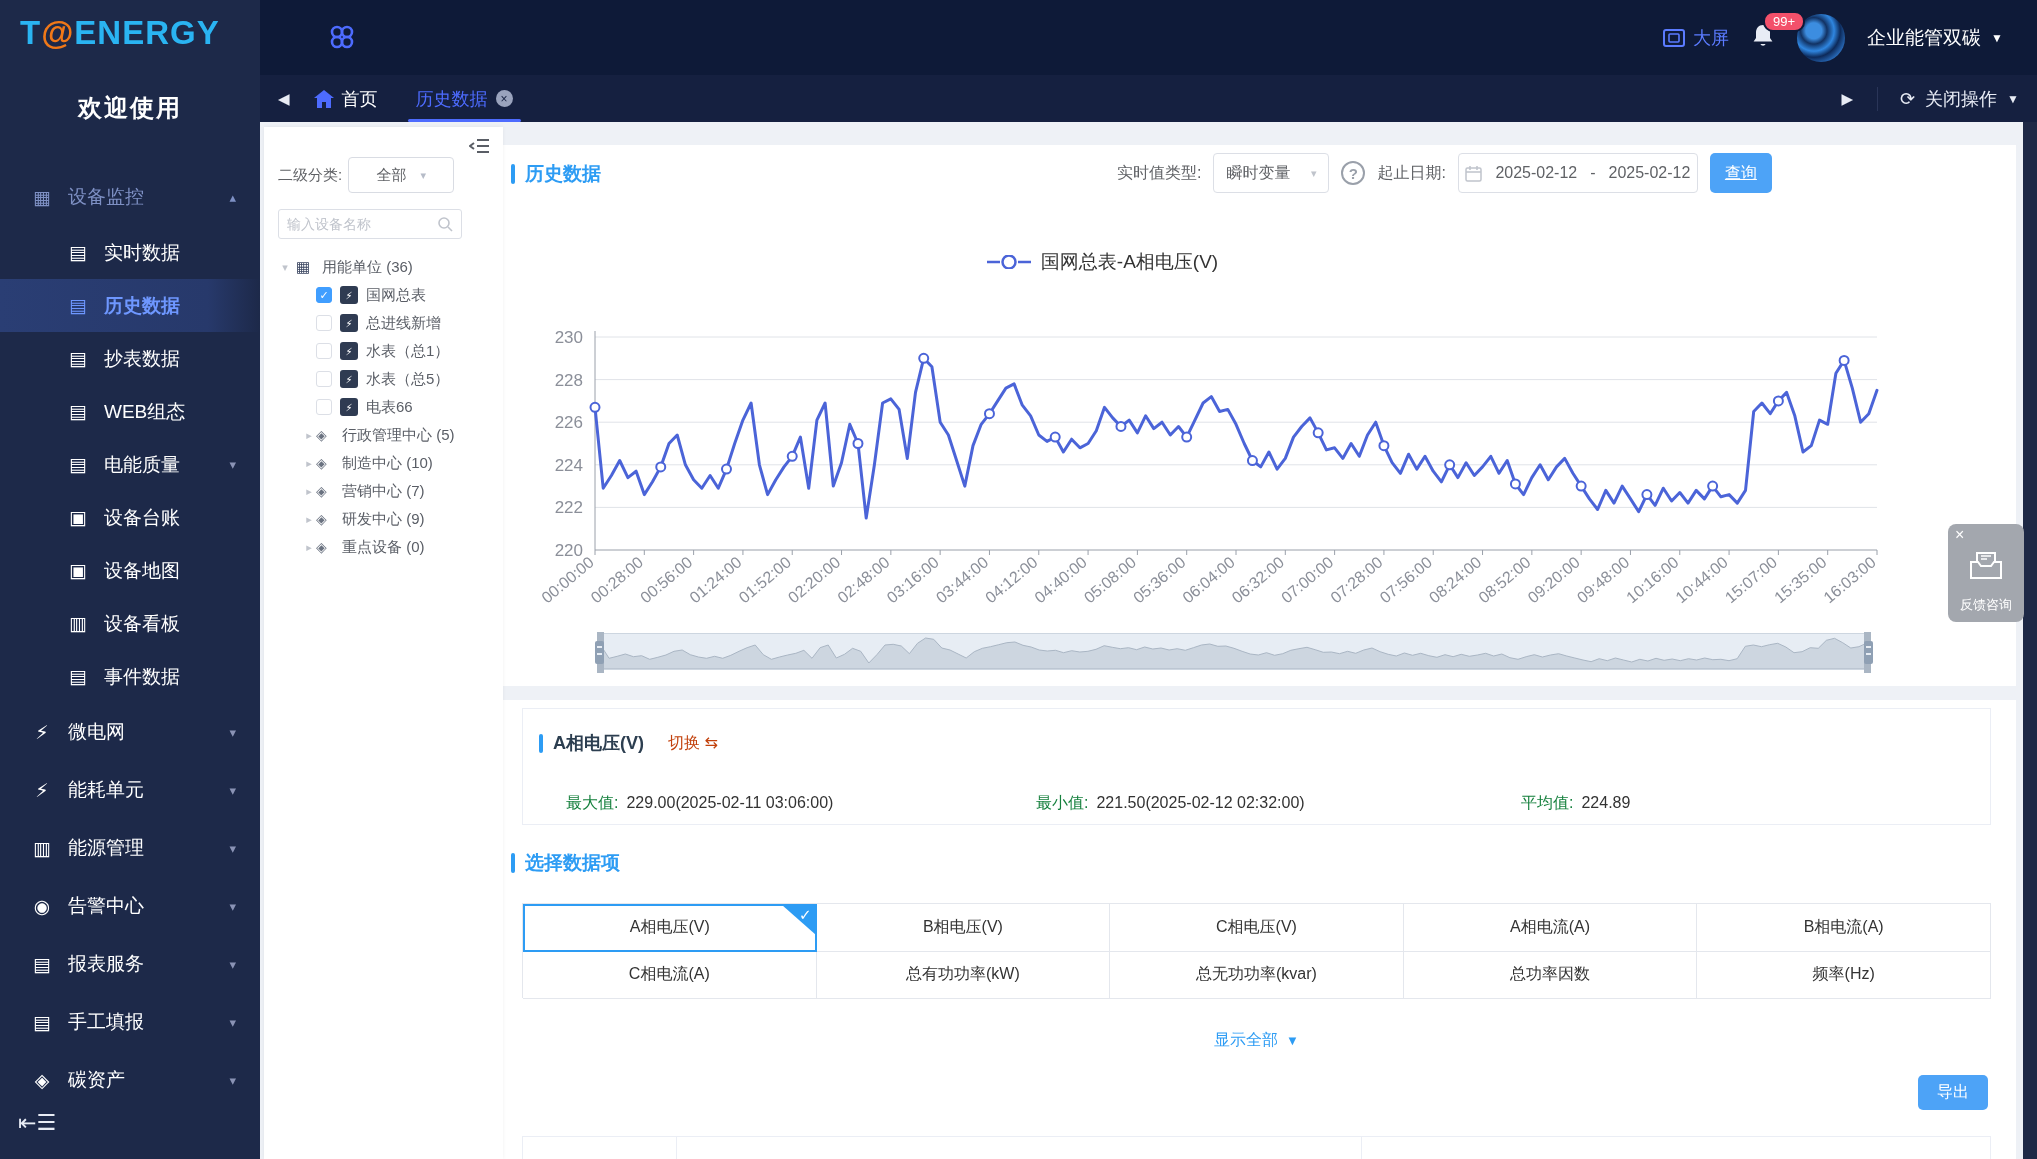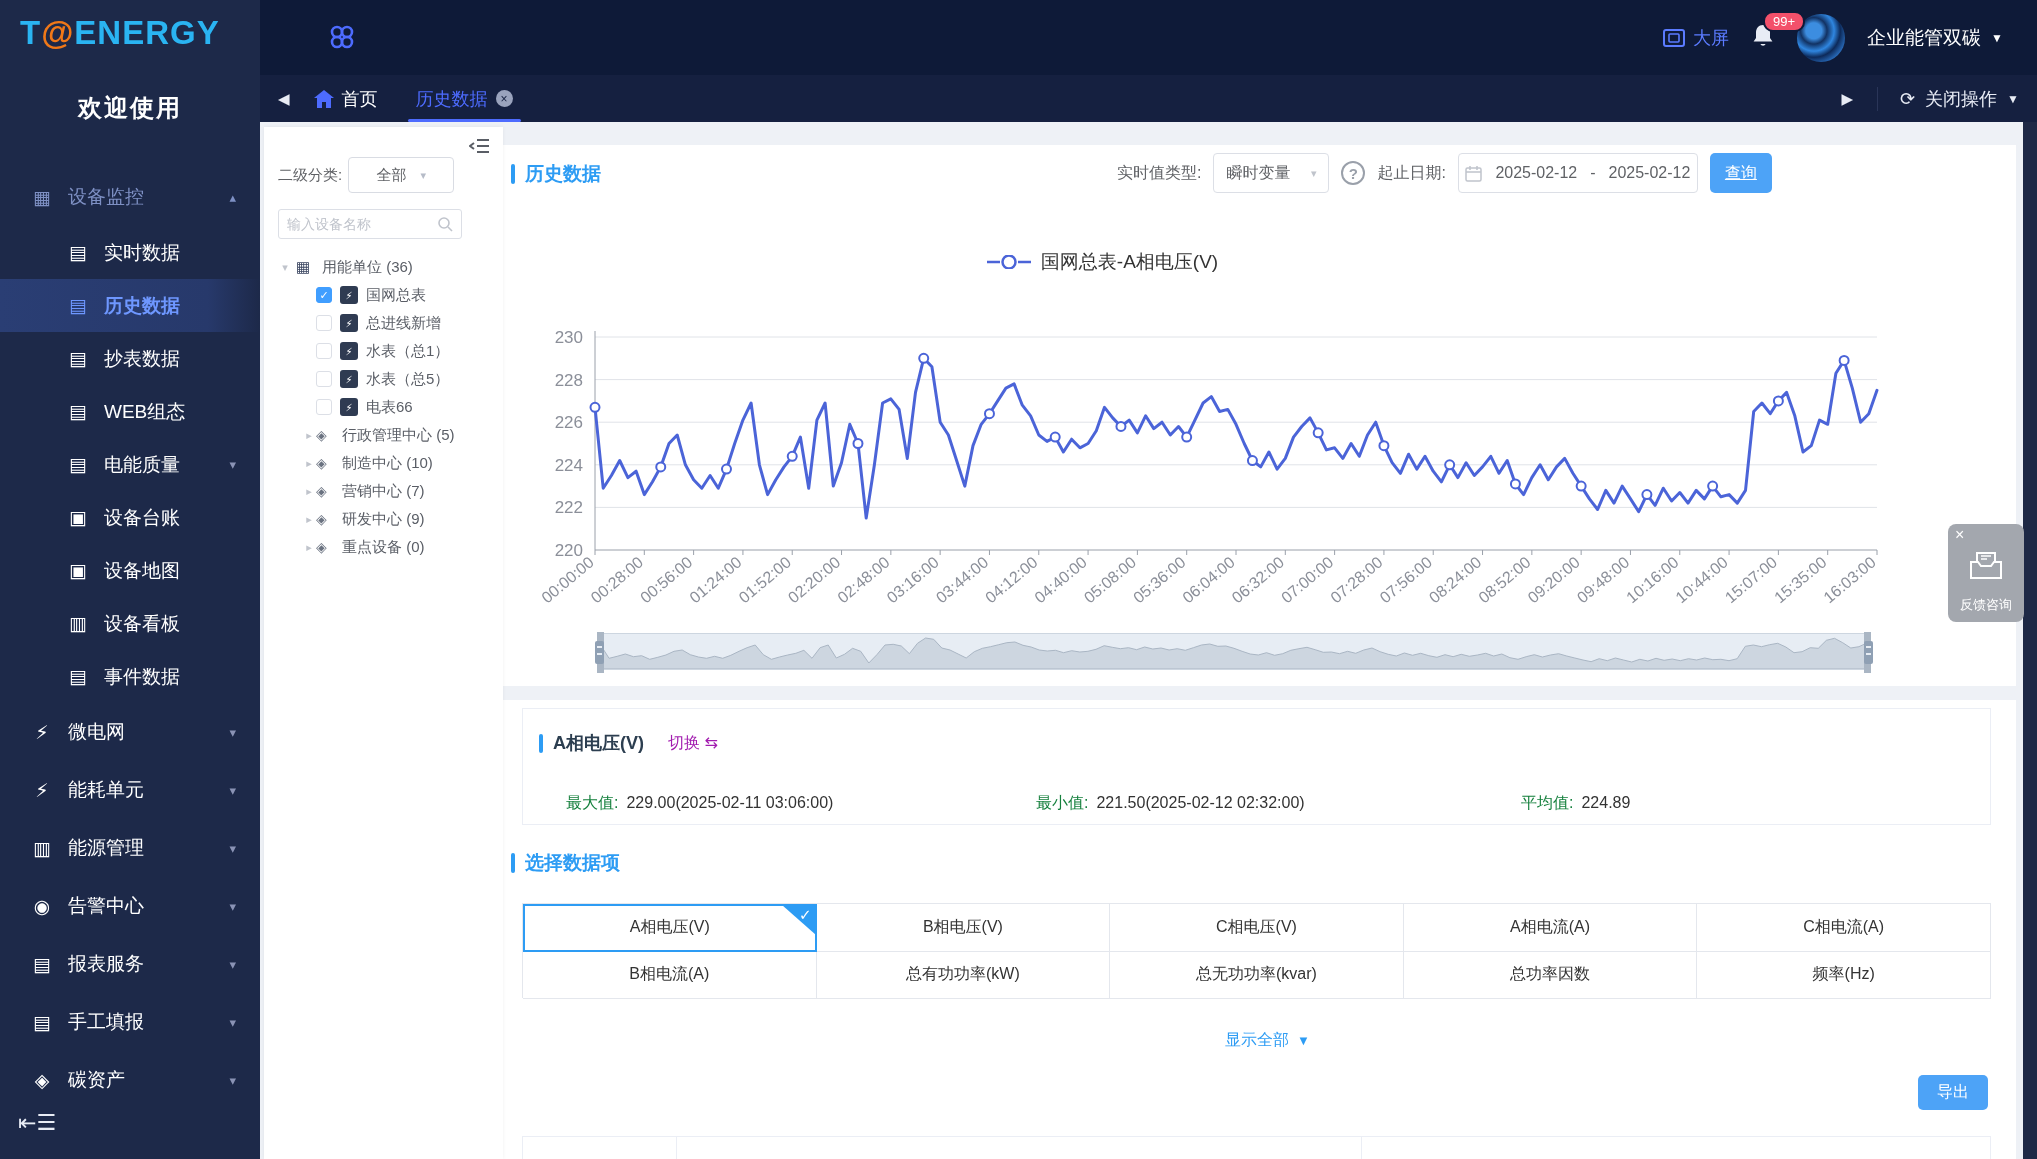--- a/index.html
+++ b/index.html
@@ -107,35 +107,35 @@
     border:1px solid #cdd6e0; cursor:pointer; }
   .dz-edge { position:absolute; top:-2px; width:7px; height:41px; background:#aab6c4; cursor:ew-resize; }
   .dz-handle { position:absolute; top:7px; width:9px; height:23px; background:#8fa0b4; border-radius:2px; cursor:ew-resize; }
   .dz-handle i { display:block; height:2px; background:#e7edf4; margin:5px 2px 0 2px; }
 
   
   .stats-box { position:absolute; left:25px; top:8px; width:1469px; height:117px; border:1px solid #ebeef5; }
   .stats-head { position:absolute; left:16px; top:22px; display:flex; align-items:center; gap:24px; }
   .stats-title { display:flex; align-items:center; gap:10px; font-size:18px; font-weight:700; color:#2c3e50; }
   .stats-title .bar { width:4px; height:19px; background:#2d9cf4; border-radius:2px; }
-  .switch-link { color:#a21caf; font-size:16px; cursor:pointer; }
+  .switch-link { color:#c2410c; font-size:16px; cursor:pointer; }
   .stats-row { position:absolute; left:0; top:84px; width:1469px; font-size:16px; color:#333; }
   .stat { position:absolute; white-space:nowrap; }
   .stat .lab { color:#15803d; margin-right:8px; }
 
   
   .selgrid { position:absolute; left:25px; top:203px; width:1469px; height:95px;
     border-top:1px solid #e4e7ed; border-left:1px solid #e4e7ed; display:flex; flex-wrap:wrap; }
   .sel-cell { position:relative; width:20%; height:47.5px; border-right:1px solid #e4e7ed; border-bottom:1px solid #e4e7ed;
     display:flex; align-items:center; justify-content:center; font-size:16px; color:#333; cursor:pointer; background:#fff; }
   .sel-cell.selected { border:1px solid #2d9cf4; box-shadow:inset 0 0 0 1px #2d9cf4; z-index:1; }
   .sel-corner { position:absolute; top:0; right:0; width:0; height:0;
     border-top:30px solid #2d9cf4; border-left:34px solid transparent; }
   .sel-check { position:absolute; top:1px; right:4px; color:#fff; font-size:15px; font-weight:700; }
-  .showall { position:absolute; left:11px; top:330px; width:1519px; display:flex; justify-content:center; align-items:center;
+  .showall { position:absolute; left:0; top:330px; width:1519px; display:flex; justify-content:center; align-items:center;
     gap:8px; color:#2d9cf4; font-size:16px; cursor:pointer; }
   .showall .caret { font-size:13px; }
 
   .btable { position:absolute; left:25px; top:436px; width:1469px; height:23px; background:#fff;
     border:1px solid #ebeef5; border-bottom:none; }
   .btable .vline { position:absolute; top:0; width:1px; height:23px; background:#ebeef5; }
 
   
   .feedback { left:1948px; top:524px; width:76px; height:98px; background:#a3a7ae; border-radius:8px; z-index:50;
     color:#fff; cursor:pointer; }
@@ -555,24 +555,24 @@
         <div class="sel-cell">
           <span>B相电压(V)</span>
         </div>
         <div class="sel-cell">
           <span>C相电压(V)</span>
         </div>
         <div class="sel-cell">
           <span>A相电流(A)</span>
         </div>
         <div class="sel-cell">
+          <span>B相电流(A)</span>
+        </div>
+        <div class="sel-cell">
           <span>C相电流(A)</span>
-        </div>
-        <div class="sel-cell">
-          <span>B相电流(A)</span>
         </div>
         <div class="sel-cell">
           <span>总有功功率(kW)</span>
         </div>
         <div class="sel-cell">
           <span>总无功功率(kvar)</span>
         </div>
         <div class="sel-cell">
           <span>总功率因数</span>
         </div>

